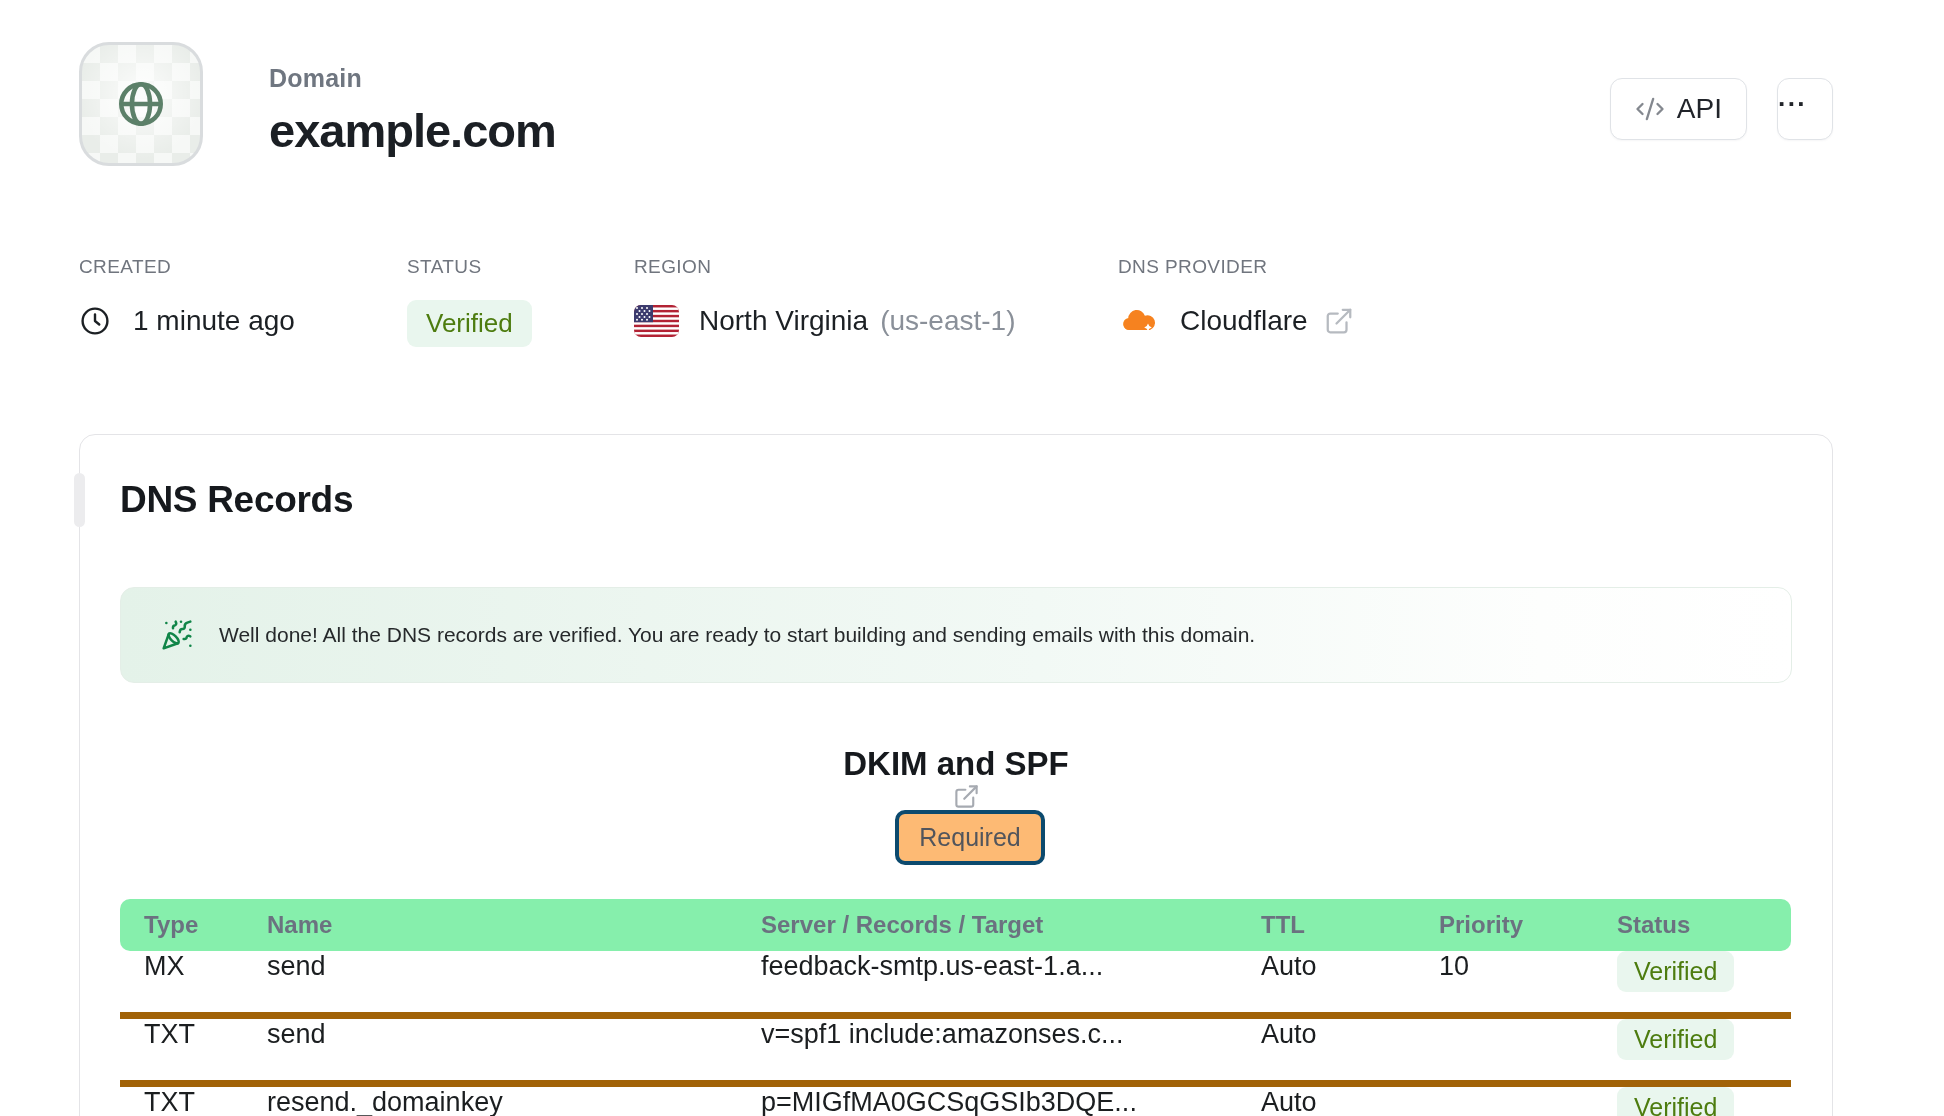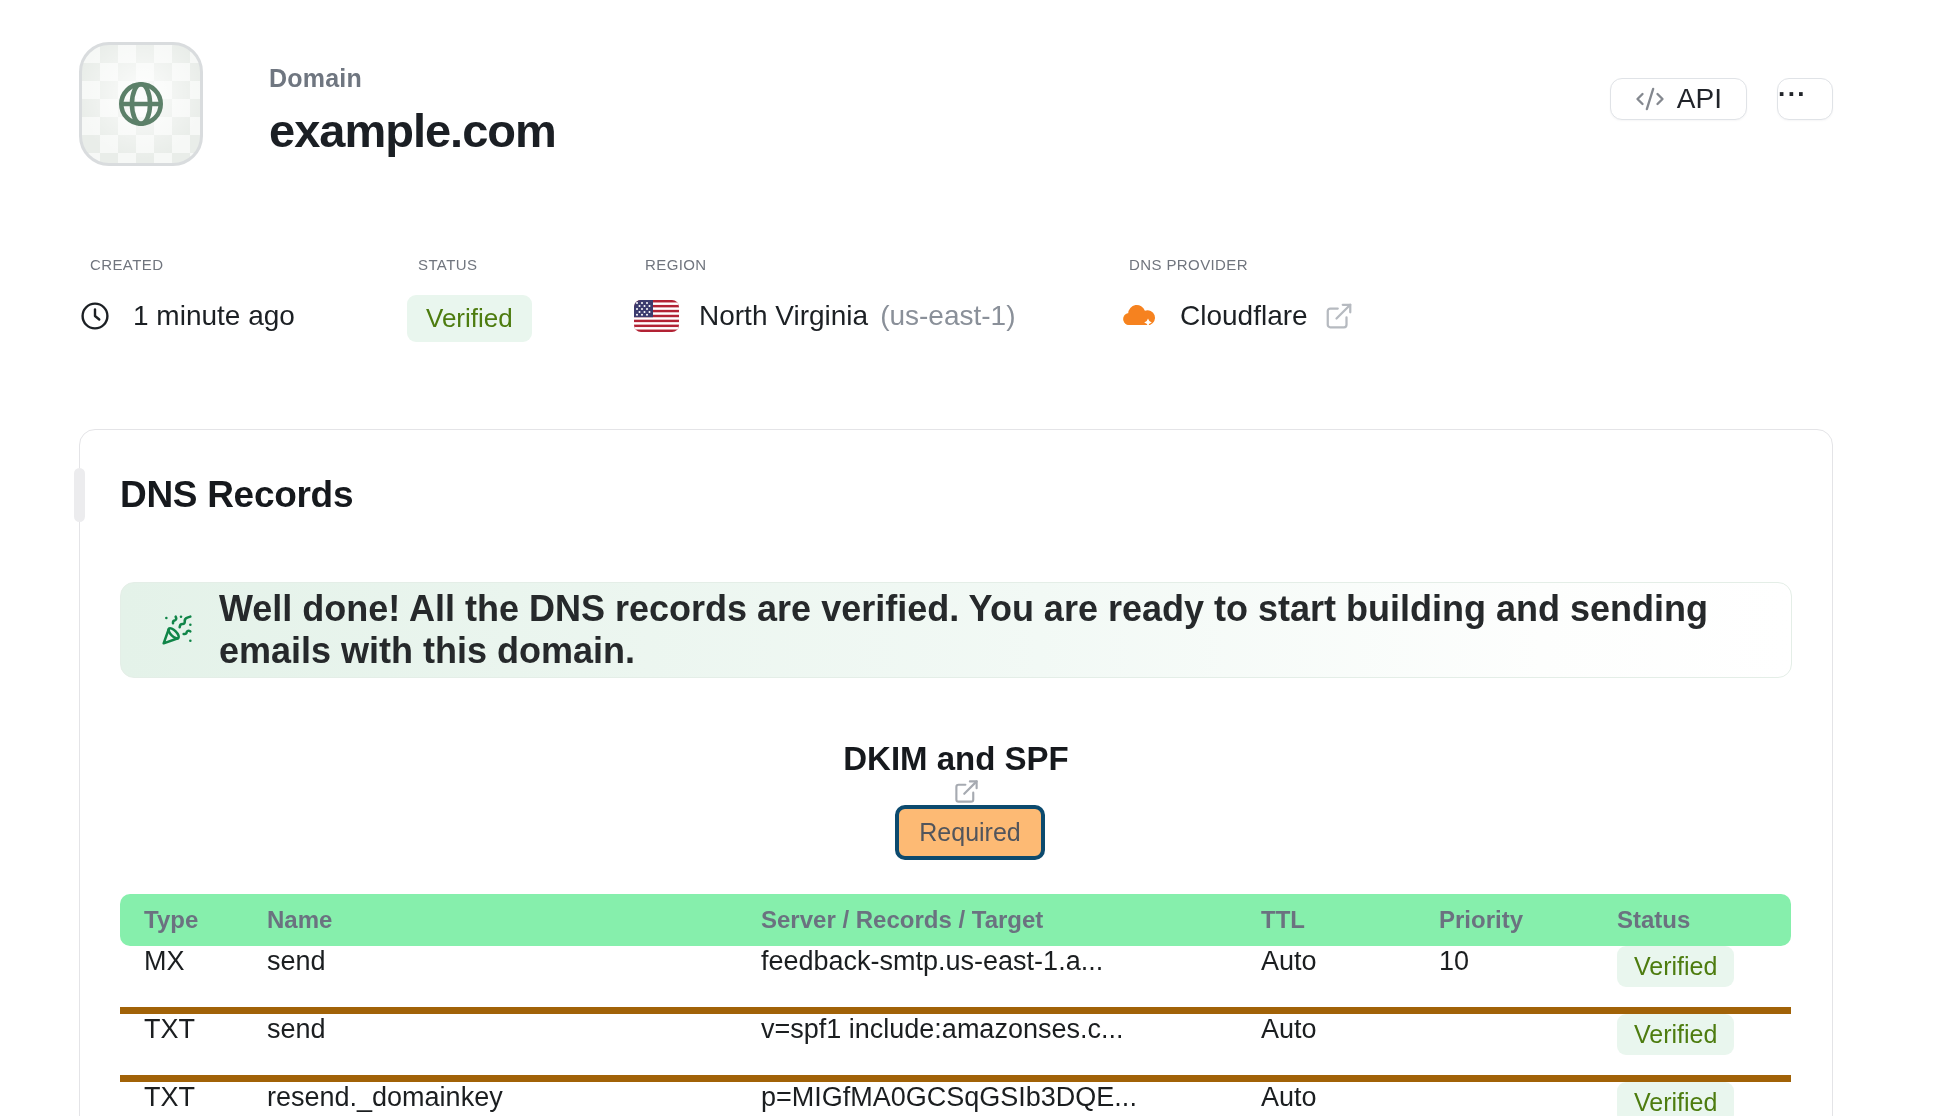--- a/index.html
+++ b/index.html
@@ -14,49 +14,49 @@
     background-image:
       radial-gradient(circle at 50% 42%, rgba(255,255,255,.85), rgba(255,255,255,0) 72%),
       linear-gradient(45deg, #e9ede9 25%, transparent 25%, transparent 75%, #e9ede9 75%),
       linear-gradient(45deg, #e9ede9 25%, transparent 25%, transparent 75%, #e9ede9 75%);
     background-size:cover,36px 36px,36px 36px; background-position:center,0 0,18px 18px;
     display:flex; align-items:center; justify-content:center; flex:0 0 auto; }
   .titles { margin-left:66px; padding-top:22px; }
   .eyebrow { font-size:25px; font-weight:600; color:#6f7680; letter-spacing:.2px; }
   .pagetitle { margin-top:10px; font-size:47px; font-weight:700; color:#1b1f24; letter-spacing:-1px; }
   .hdr-actions { margin-left:auto; margin-top:36px; display:flex; gap:30px; }
-  .btn { height:42px; border:1px solid #e0e3e7; border-radius:12px; background:#ffffff;
+  .btn { height:62px; border:1px solid #e0e3e7; border-radius:12px; background:#ffffff;
     display:flex; align-items:center; justify-content:space-between; font-size:28px; color:#21242a;
     cursor:pointer; box-shadow:0 1px 2px rgba(16,24,40,.04); }
   .btn-api { padding:0 24px; gap:12px; }
   .btn-more { width:56px; font-weight:700; letter-spacing:1px; font-size:26px; padding-bottom:10px; }
 
   
   .meta { display:flex; margin-top:90px; }
   .m-col1 { width:328px; } .m-col2 { width:227px; } .m-col3 { width:484px; } .m-col4 { flex:1; }
-  .m-label { font-size:15px; color:#70757e; letter-spacing:.4px;margin-left:11px; }
+  .m-label { font-size:19px; color:#70757e; letter-spacing:.4px; }
   .m-value { margin-top:22px; display:flex; align-items:center; font-size:28px; color:#1c2024; min-height:42px; }
   .m-value .ic { margin-right:22px; display:flex; }
   .badge-green { display:inline-block; background:#e9f6ee; color:#4d7c0f; font-size:26px;
     padding:8px 19px; border-radius:9px; font-weight:500; }
   .muted { color:#8a9099; }
   .flag { width:45px; height:32px; border-radius:7px; overflow:hidden; margin-right:20px; flex:0 0 auto; }
   .extlink { margin-left:16px; display:flex; cursor:pointer; }
 
   
   .card { position:relative; margin-top:87px; width:1754px; height:780px;
     border:1px solid #e4e4e7; border-radius:16px; background:#fff; padding:44px 40px 0 40px; }
   .card-tab { position:absolute; left:-6px; top:38px; width:11px; height:54px; border-radius:7px; background:#ececee; }
   .card-h1 { font-size:37px; font-weight:700; color:#16191d; letter-spacing:-.3px; }
 
   .banner { margin-top:66px; height:96px; border:1px solid #e4eee7; border-radius:14px;
     background:linear-gradient(90deg,#e4f2e9 0%, #f2f9f5 55%, #fdfefd 85%, #ffffff 100%);
     display:flex; align-items:center; padding:0 40px; }
   .banner .ic { margin-right:26px; display:flex; }
-  .banner-text { font-size:36px; color:#26292b;font-weight:bold; }
+  .banner-text { font-size:21px; color:#26292b; }
 
   .sect { margin-top:62px; display:flex; align-items:center;flex-direction:column; }
   .sect-h2 { font-size:33px; font-weight:700; color:#16191d; }
   .sect .ic { margin-left:20px; display:flex; cursor:pointer; }
   .pill { margin-left:28px; border:4px solid #0c4a6e; border-radius:10px; padding:9px 20px;
     font-size:25px; color:#52555c; background:#fdba74; }
 
   .tbl { margin-top:34px; width:1671px; }
   .thead { display:flex; align-items:center; height:52px; background:#86efac; border-radius:10px;
     font-size:24px; font-weight:600; color:#6b7280; }

